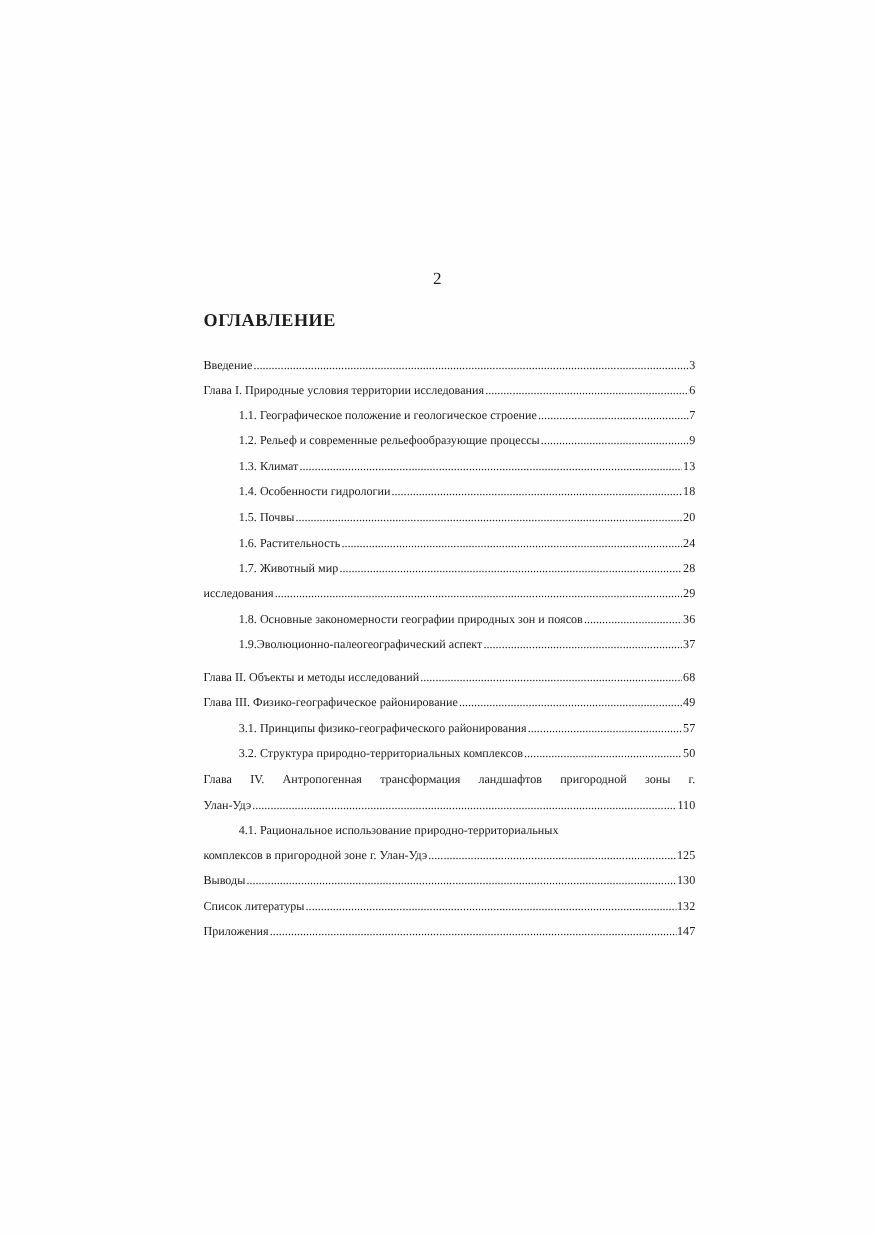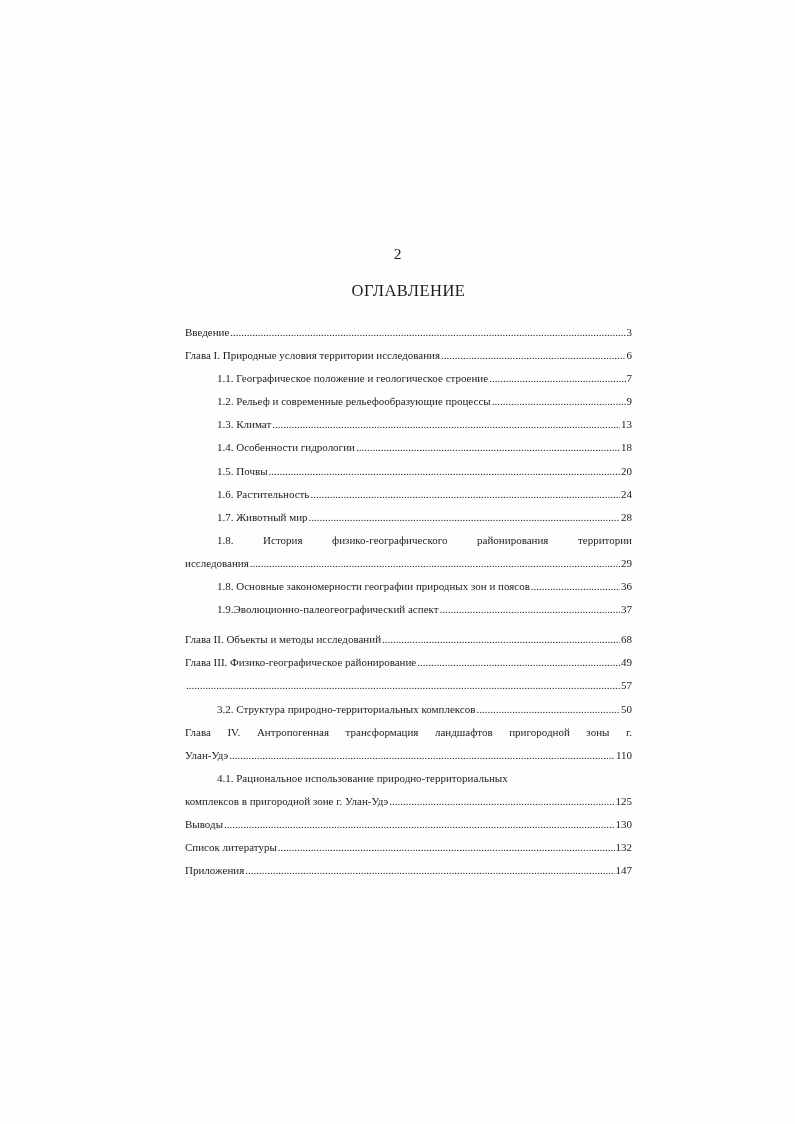--- a/index.html
+++ b/index.html
@@ -27,22 +27,21 @@
     left: 0;
     width: 795px;
     text-align: center;
     font-size: 15.5px;
   }
   .toc-title {
     position: absolute;
     top: 281px;
     left: 185px;
     width: 447px;
-    text-align: center;
-    font-weight: normal;
+    font-weight: bold;
     font-size: 16.5px;
     letter-spacing: 0.5px;
   }
   .toc-body {
     position: absolute;
     top: 321px;
     left: 185px;
     width: 447px;
     font-size: 11px;
     line-height: 23.1px;
@@ -162,21 +161,20 @@
         </div>
       </div>
       <div class="toc-entry">
         <div class="toc-line indent with-page">
           <span class="entry-text">1.7. Животный мир</span>
           <span class="leader"></span>
           <span class="page-num">28</span>
         </div>
       </div>
       <div class="toc-entry">
-        <div class="toc-line indent justify"><span class="entry-text">1.8. История физико-географического районирования территории</span></div>
         <div class="toc-line with-page">
           <span class="entry-text">исследования</span>
           <span class="leader"></span>
           <span class="page-num">29</span>
         </div>
       </div>
       <div class="toc-entry">
         <div class="toc-line indent with-page">
           <span class="entry-text">1.8. Основные закономерности географии природных зон и поясов</span>
           <span class="leader"></span>
@@ -199,20 +197,21 @@
       </div>
       <div class="toc-entry">
         <div class="toc-line with-page">
           <span class="entry-text"><span class="bold">Глава III.</span> Физико-географическое районирование</span>
           <span class="leader"></span>
           <span class="page-num">49</span>
         </div>
       </div>
       <div class="toc-entry">
         <div class="toc-line indent with-page">
+          <span class="entry-text">3.1. Принципы физико-географического районирования</span>
           <span class="leader"></span>
           <span class="page-num">57</span>
         </div>
       </div>
       <div class="toc-entry">
         <div class="toc-line indent with-page">
           <span class="entry-text">3.2. Структура природно-территориальных комплексов</span>
           <span class="leader"></span>
           <span class="page-num">50</span>
         </div>

